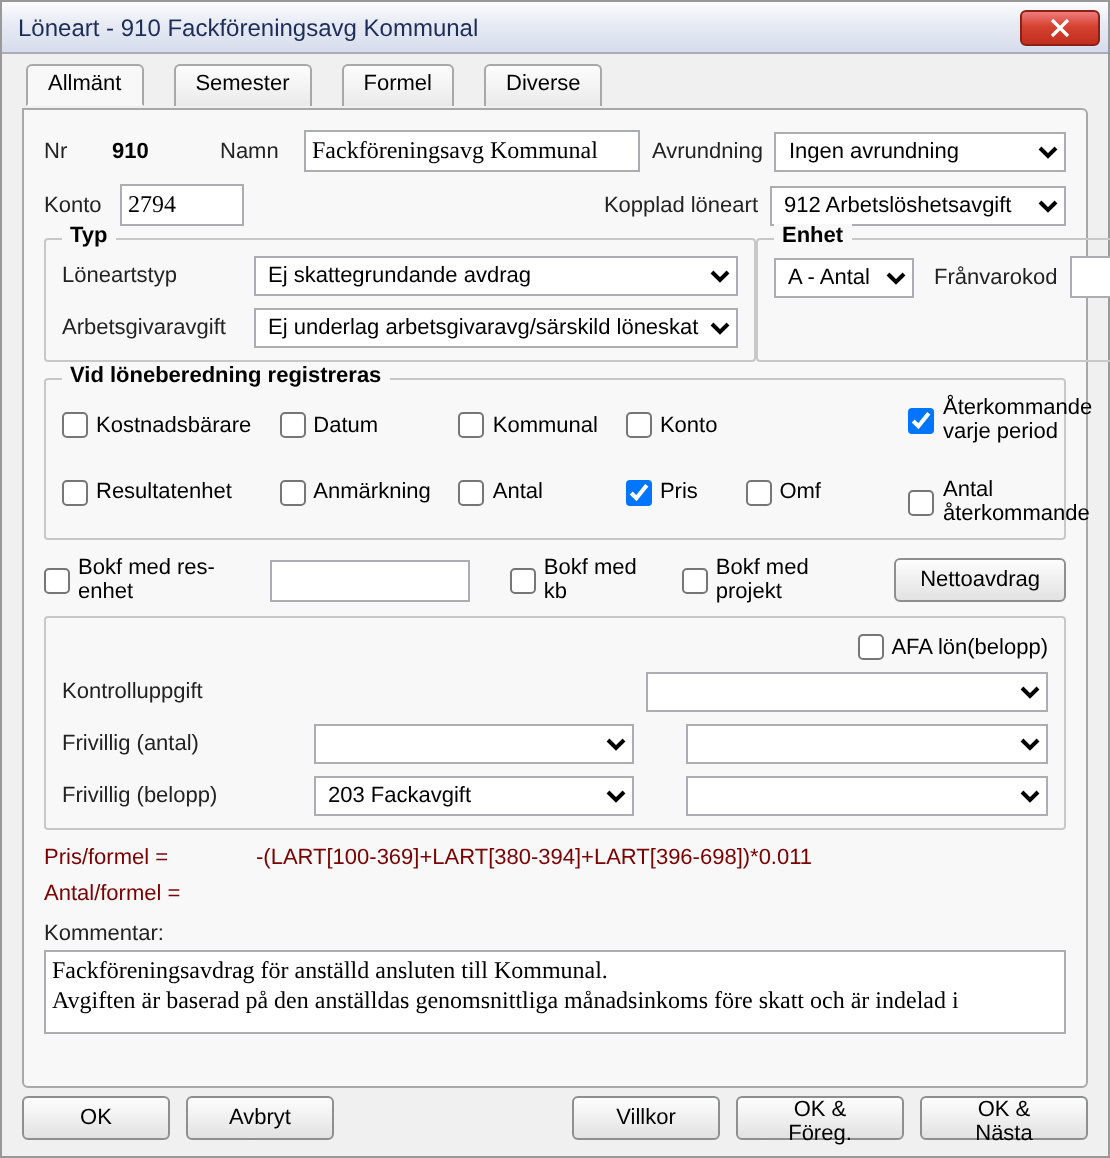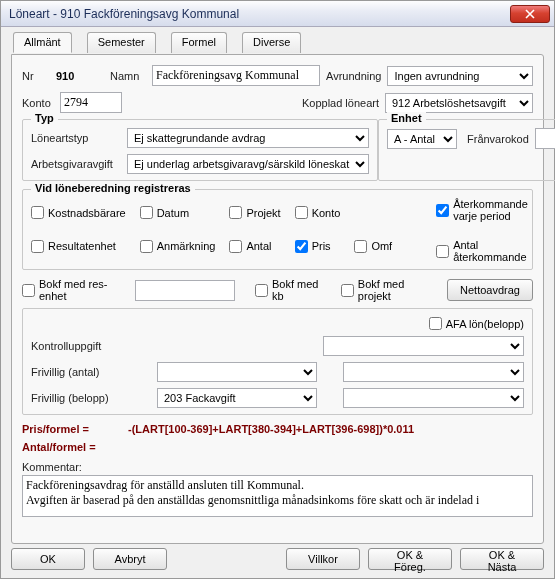--- a/index.html
+++ b/index.html
@@ -19,21 +19,21 @@
   .lbl { color: #222; }
   .bold { font-weight: bold; }
   input.txt, textarea.txt { border: 1px solid #abadb3; background: #fff; padding: 2px 3px; font-size: 12px; font-family: Liberation Serif, serif; }
   select.dd { border: 1px solid #abadb3; background: #fff; padding: 1px 2px; font-size: 11px; height: 20px; }
   .group { border: 1px solid #c8c8c8; border-radius: 2px; padding: 8px 8px 6px 8px; margin-bottom: 8px; position: relative; }
   .group .legend { position: absolute; top: -8px; left: 8px; background: #f8f8f8; padding: 0 4px; font-weight: bold; }
   .cb { display: flex; align-items: center; gap: 4px; }
   .cb input { margin: 0; }
   .typ-enhet { display: flex; }
   .reg-grid { display: grid; grid-template-columns: repeat(6, auto); gap: 4px 14px; margin-bottom: 2px; }
-  .formula { color: #7b0000; font-weight: bold; }
+  .formula { color: #7b0000; font-weight: normal; }
   .btn { height: 22px; padding: 0 12px; background: linear-gradient(#fdfdfd,#e2e2e2); border: 1px solid #8e8f8f; border-radius: 3px; cursor: pointer; }
   .btnrow { display: flex; gap: 8px; align-items: center; padding-top: 4px; }
   .btnrow .spacer { flex: 1; }
   .commentbox { width: 100%; height: 42px; resize: none; overflow-y: scroll; }
   .small-input { width: 40px; }
 </style>
 </head>
 <body>
 
 <div class="window">
@@ -102,21 +102,21 @@
             <label class="cb">
                 <input type="checkbox" style="">
                 <span>Kostnadsbärare</span>
               </label>
             <label class="cb">
                 <input type="checkbox" style="">
                 <span>Datum</span>
               </label>
             <label class="cb">
                 <input type="checkbox" style="">
-                <span>Projekt</span>
+                <span>Kommunal</span>
               </label>
             <label class="cb">
                 <input type="checkbox" style="">
                 <span>Konto</span>
               </label>
             <span></span>
               <span></span>
             <label class="cb">
                 <input type="checkbox" style="">
                 <span>Resultatenhet</span>

